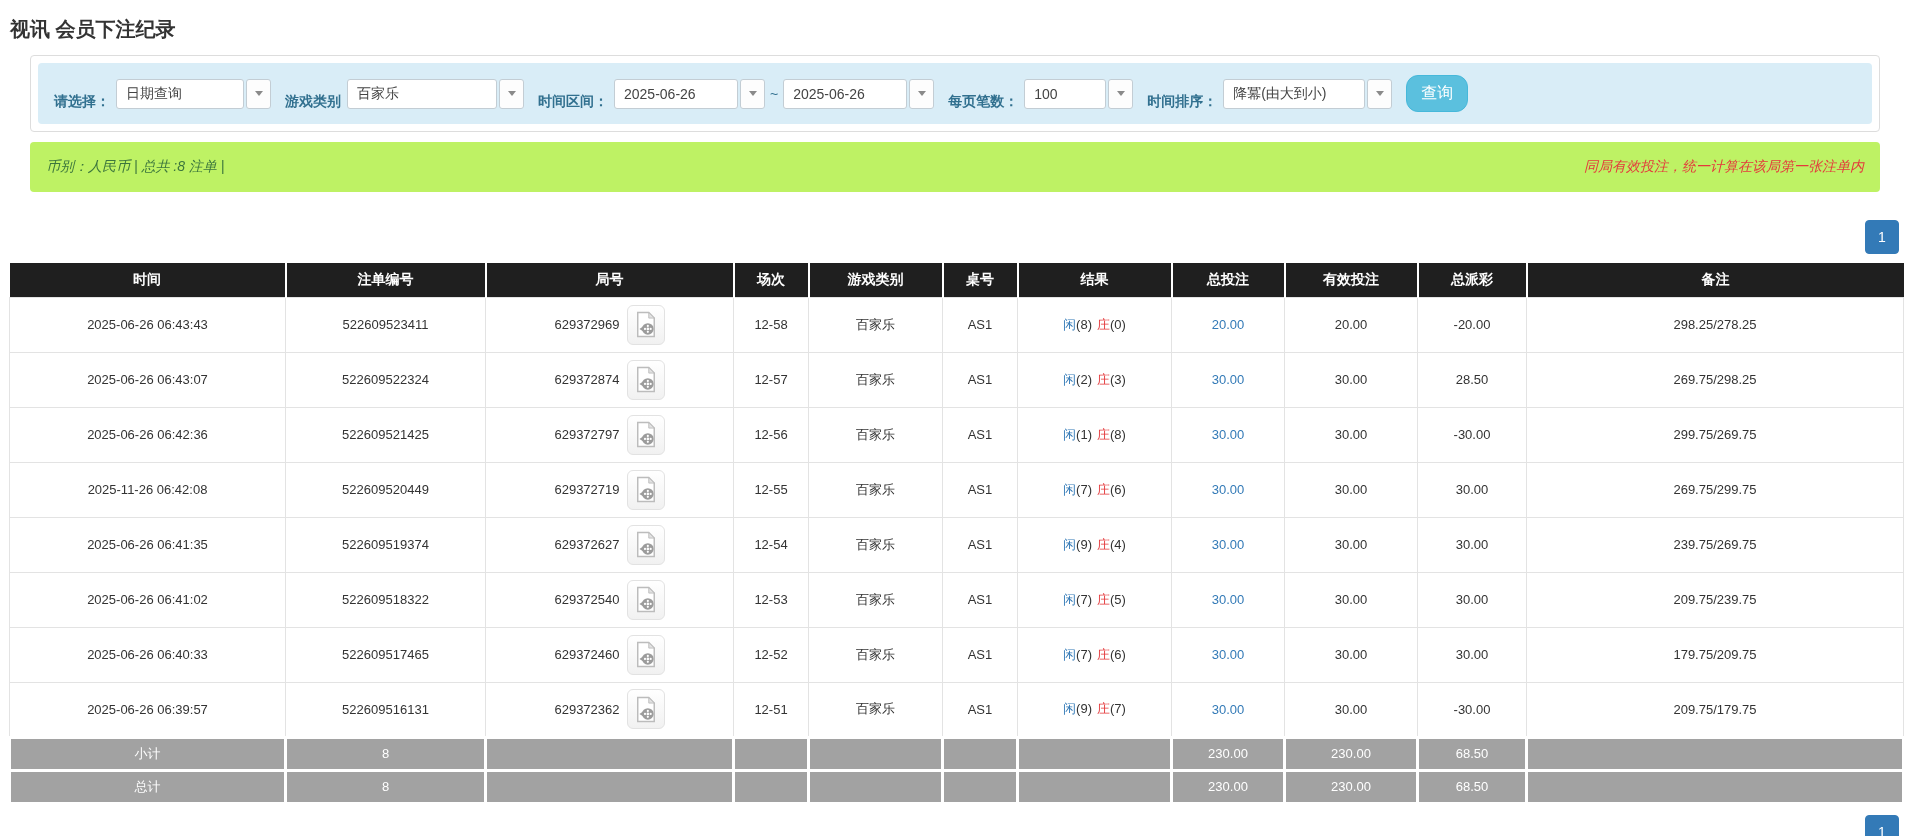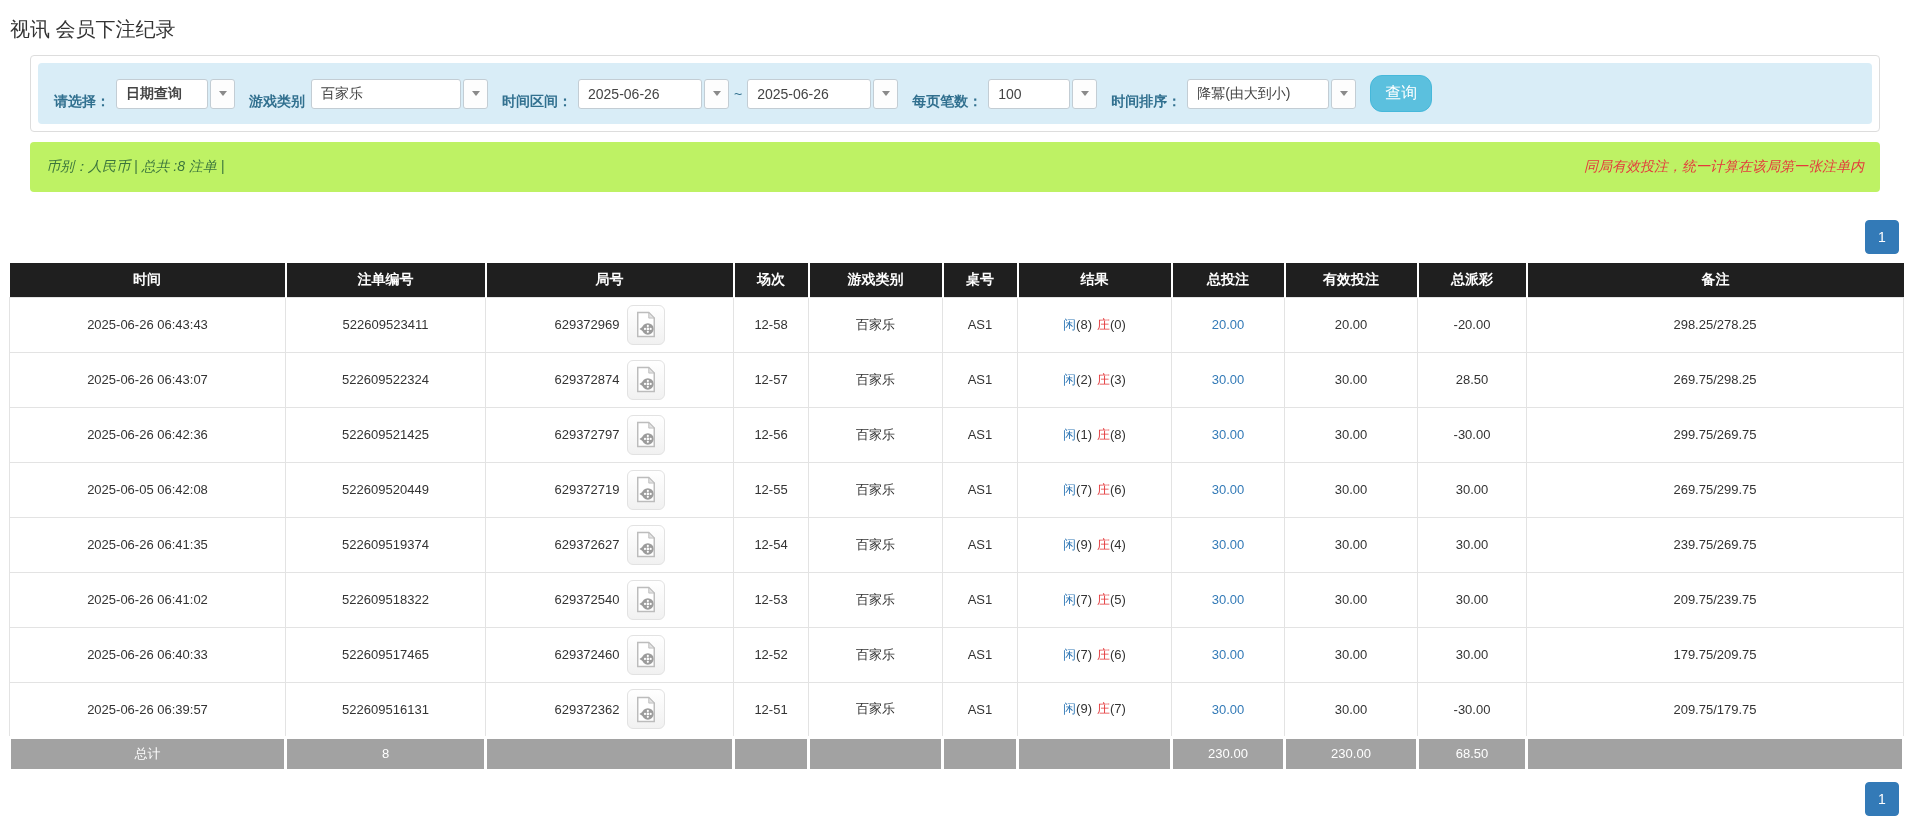--- a/index.html
+++ b/index.html
@@ -1,21 +1,21 @@
 <!DOCTYPE html>
 <html><head>
 <meta charset="utf-8">
 <style>
   * { box-sizing: border-box; }
   html,body { margin:0; padding:0; }
   body {
     width:1910px; height:836px; overflow:hidden; background:#fff;
     font-family:"Liberation Sans","DejaVu Sans",sans-serif; color:#333;
   }
-  .page-title { font-size:20px; font-weight:normal; margin:16px 0 12px 10px; color:#333; }
+  .page-title { font-size:20px; font-weight:bold; margin:16px 0 12px 10px; color:#333; }
 
   
   .filter-panel { margin:0 30px; border:1px solid #ddd; border-radius:4px; padding:7px; background:#fff; }
   .filter-bar {
     background:#d9edf7; border-radius:4px; padding:12px 12px;
     display:flex; align-items:center; font-size:14px;
   }
   .f-label { color:#31708f; font-weight:bold; white-space:nowrap; margin:16px 6px 0 14px; }
   .f-label.first { margin-left:4px; }
   .combo { display:flex; align-items:center; }
@@ -25,21 +25,21 @@
     white-space:nowrap; overflow:hidden;
   }
   .combo-arrow {
     width:25px; height:30px; border:1px solid #c3cdd4; border-radius:3px; background:#fdfdfd;
     display:flex; align-items:center; justify-content:center; margin-left:2px; padding:0; cursor:pointer;
   }
   .arrow-down-icon {
     width:0; height:0; border-left:4px solid transparent; border-right:4px solid transparent;
     border-top:5px solid #8a8a8a; display:inline-block;
   }
-  .w110 { width:92px;font-weight:bold; } .w150 { width:150px; } .w115 { width:124px; }
+  .w110 { width:128px; } .w150 { width:150px; } .w115 { width:124px; }
   .w80  { width:82px; }  .w140 { width:142px; }
   .tilde { color:#31708f; margin:0 5px; }
   .search-btn {
     background:#5bc0de; border:1px solid #46b8da; color:#fff; font-size:16px;
     padding:7px 14px; border-radius:12px; margin-left:14px; cursor:pointer;
     font-family:inherit;
   }
 
   
   .summary-bar {
@@ -274,21 +274,21 @@
     <td>AS1</td>
     <td>
       <span class="result-player">闲</span><span>(1)</span><span class="result-gap"></span><span class="result-banker">庄</span><span>(8)</span>
     </td>
     <td><a class="bet-link">30.00</a></td>
     <td>30.00</td>
     <td class="neg">-30.00</td>
     <td>299.75/269.75</td>
   </tr>
       <tr>
-    <td>2025-06-05 06:42:08</td>
+    <td>2025-11-26 06:42:08</td>
     <td>522609520449</td>
     <td>
       <div class="round-cell">
         <span>629372719</span>
         <button class="video-btn">
           <svg width="22" height="27" viewBox="0 0 24 29">
             <path d="M3 1.5 h12 l6 6 v20 h-18 z" fill="#ffffff" stroke="#bcbcbc" stroke-width="1.6"></path>
             <path d="M15 1.5 l6 6 h-6 z" fill="#e2e2e2" stroke="#bcbcbc" stroke-width="1"></path>
             <path d="M9.2 16.5 l-4.4 2.8 4.4 2.8 z" fill="#9c9c9c"></path>
             <circle cx="14" cy="19.3" r="6.3" fill="#9c9c9c"></circle>
@@ -432,20 +432,33 @@
     <td>12-51</td>
     <td>百家乐</td>
     <td>AS1</td>
     <td>
       <span class="result-player">闲</span><span>(9)</span><span class="result-gap"></span><span class="result-banker">庄</span><span>(7)</span>
     </td>
     <td><a class="bet-link">30.00</a></td>
     <td>30.00</td>
     <td class="neg">-30.00</td>
     <td>209.75/179.75</td>
+  </tr>
+      <tr class="total-row">
+    <td>小计</td>
+    <td>8</td>
+    <td></td>
+    <td></td>
+    <td></td>
+    <td></td>
+    <td></td>
+    <td>230.00</td>
+    <td>230.00</td>
+    <td>68.50</td>
+    <td></td>
   </tr>
       <tr class="total-row">
     <td>总计</td>
     <td>8</td>
     <td></td>
     <td></td>
     <td></td>
     <td></td>
     <td></td>
     <td>230.00</td>

